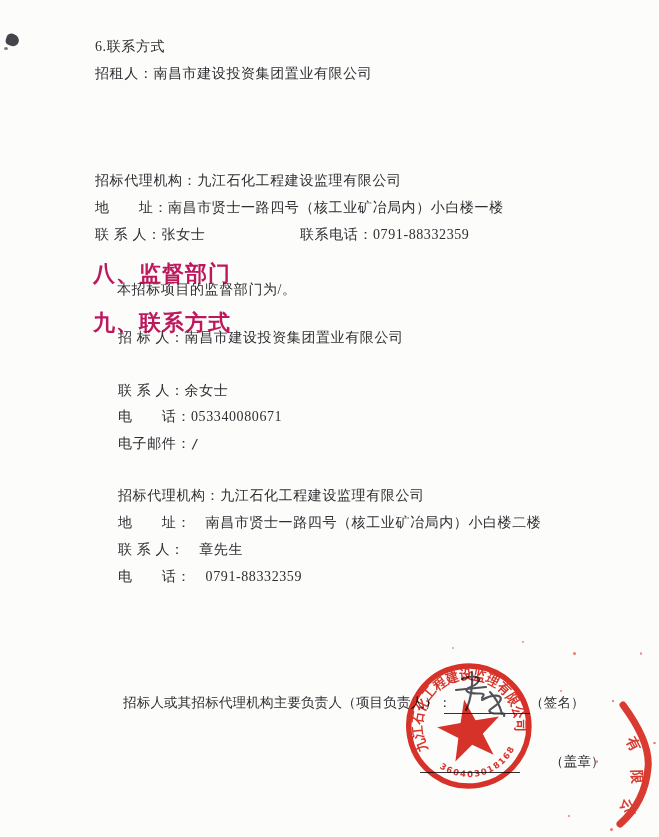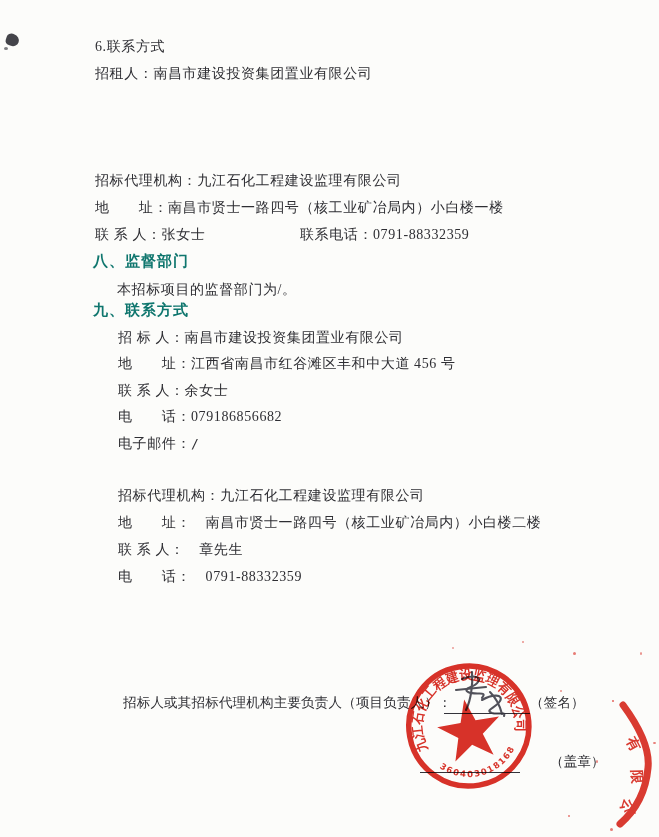--- a/index.html
+++ b/index.html
@@ -13,24 +13,25 @@
     color:#2e2e33;
   }
   .line{
     position:absolute;
     font-size:14px;
     letter-spacing:0.6px;
     white-space:nowrap;
     line-height:1.25;
   }
   .h{
-    font-size:15px;
+    font-size:22px;
     font-weight:bold;
-    color:#0f766e;
+    color:#be185d;
     letter-spacing:1px;
+    margin-top:8px;
   }
   .small{font-size:13.5px;letter-spacing:0.2px;font-family:Liberation Mono, monospace;}
   .mono{font-family:"DejaVu Sans Mono","Liberation Mono",monospace;font-size:13px;letter-spacing:0;}
   .rule{
     position:absolute;height:1px;background:#33333a;
   }
   .smudge{
     position:absolute;left:6px;top:34px;width:13px;height:12px;
     background:#34343b;border-radius:45% 60% 55% 40%;
     transform:rotate(18deg);opacity:.92;
@@ -68,23 +69,22 @@
   <div class="line" style="left:95px;top:172px">招标代理机构：九江石化工程建设监理有限公司</div>
   <div class="line" style="left:95px;top:199px">地　　址：南昌市贤士一路四号（核工业矿冶局内）小白楼一楼</div>
   <div class="line" style="left:95px;top:226px">联 系 人：张女士</div>
   <div class="line" style="left:300px;top:226px">联系电话：0791-88332359</div>
 
   <div class="line h" style="left:93px;top:252px">八、监督部门</div>
   <div class="line" style="left:117px;top:281px">本招标项目的监督部门为/。</div>
 
   <div class="line h" style="left:93px;top:301px">九、联系方式</div>
   <div class="line" style="left:118px;top:329px">招 标 人：南昌市建设投资集团置业有限公司</div>
-  <div class="line" style="left:118px;top:355px">地　　址：江西省南昌市红谷滩区丰和中大道 456 号</div>
   <div class="line" style="left:118px;top:382px">联 系 人：余女士</div>
-  <div class="line" style="left:118px;top:408px">电　　话：079186856682</div>
+  <div class="line" style="left:118px;top:408px">电　　话：053340080671</div>
   <div class="line" style="left:118px;top:435px">
     <span>电子邮件：</span><span class="mono">/</span>
   </div>
 
   <div class="line" style="left:118px;top:487px">招标代理机构：九江石化工程建设监理有限公司</div>
   <div class="line" style="left:118px;top:514px">地　　址：　南昌市贤士一路四号（核工业矿冶局内）小白楼二楼</div>
   <div class="line" style="left:118px;top:541px">联 系 人：　章先生</div>
   <div class="line" style="left:118px;top:568px">电　　话：　0791-88332359</div>
 
   <div class="line small" style="left:123px;top:696px">招标人或其招标代理机构主要负责人（项目负责人）：</div>

